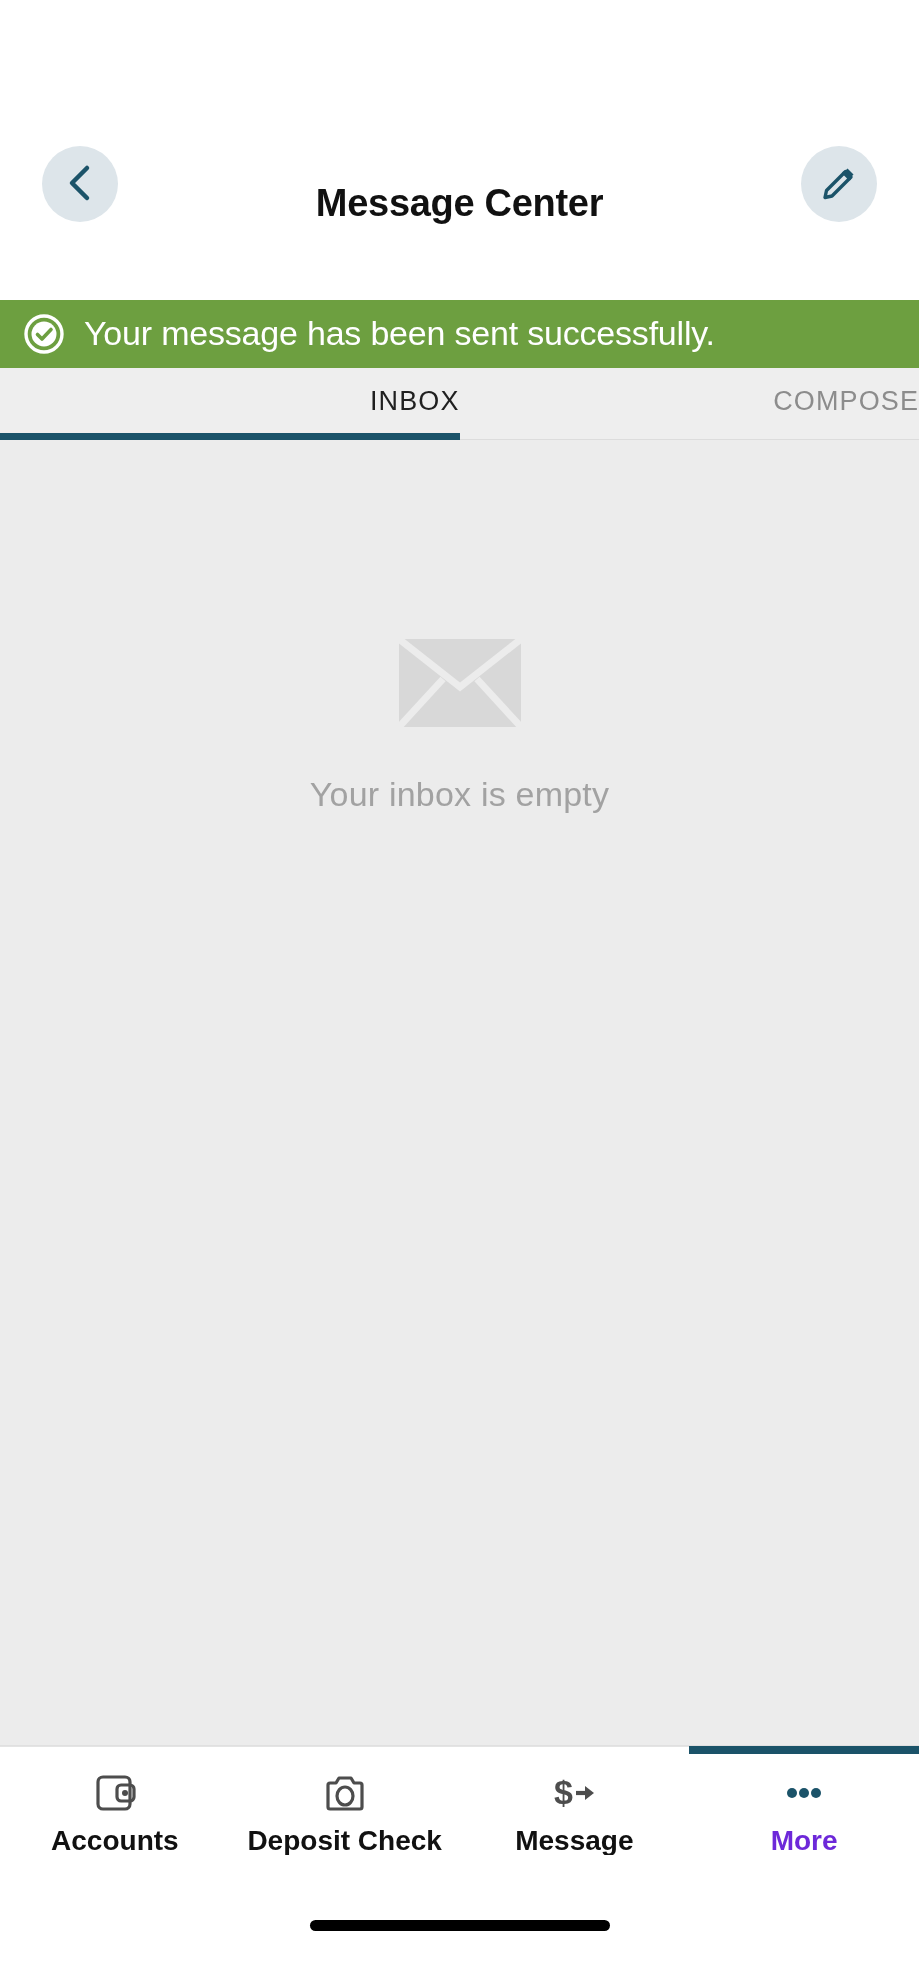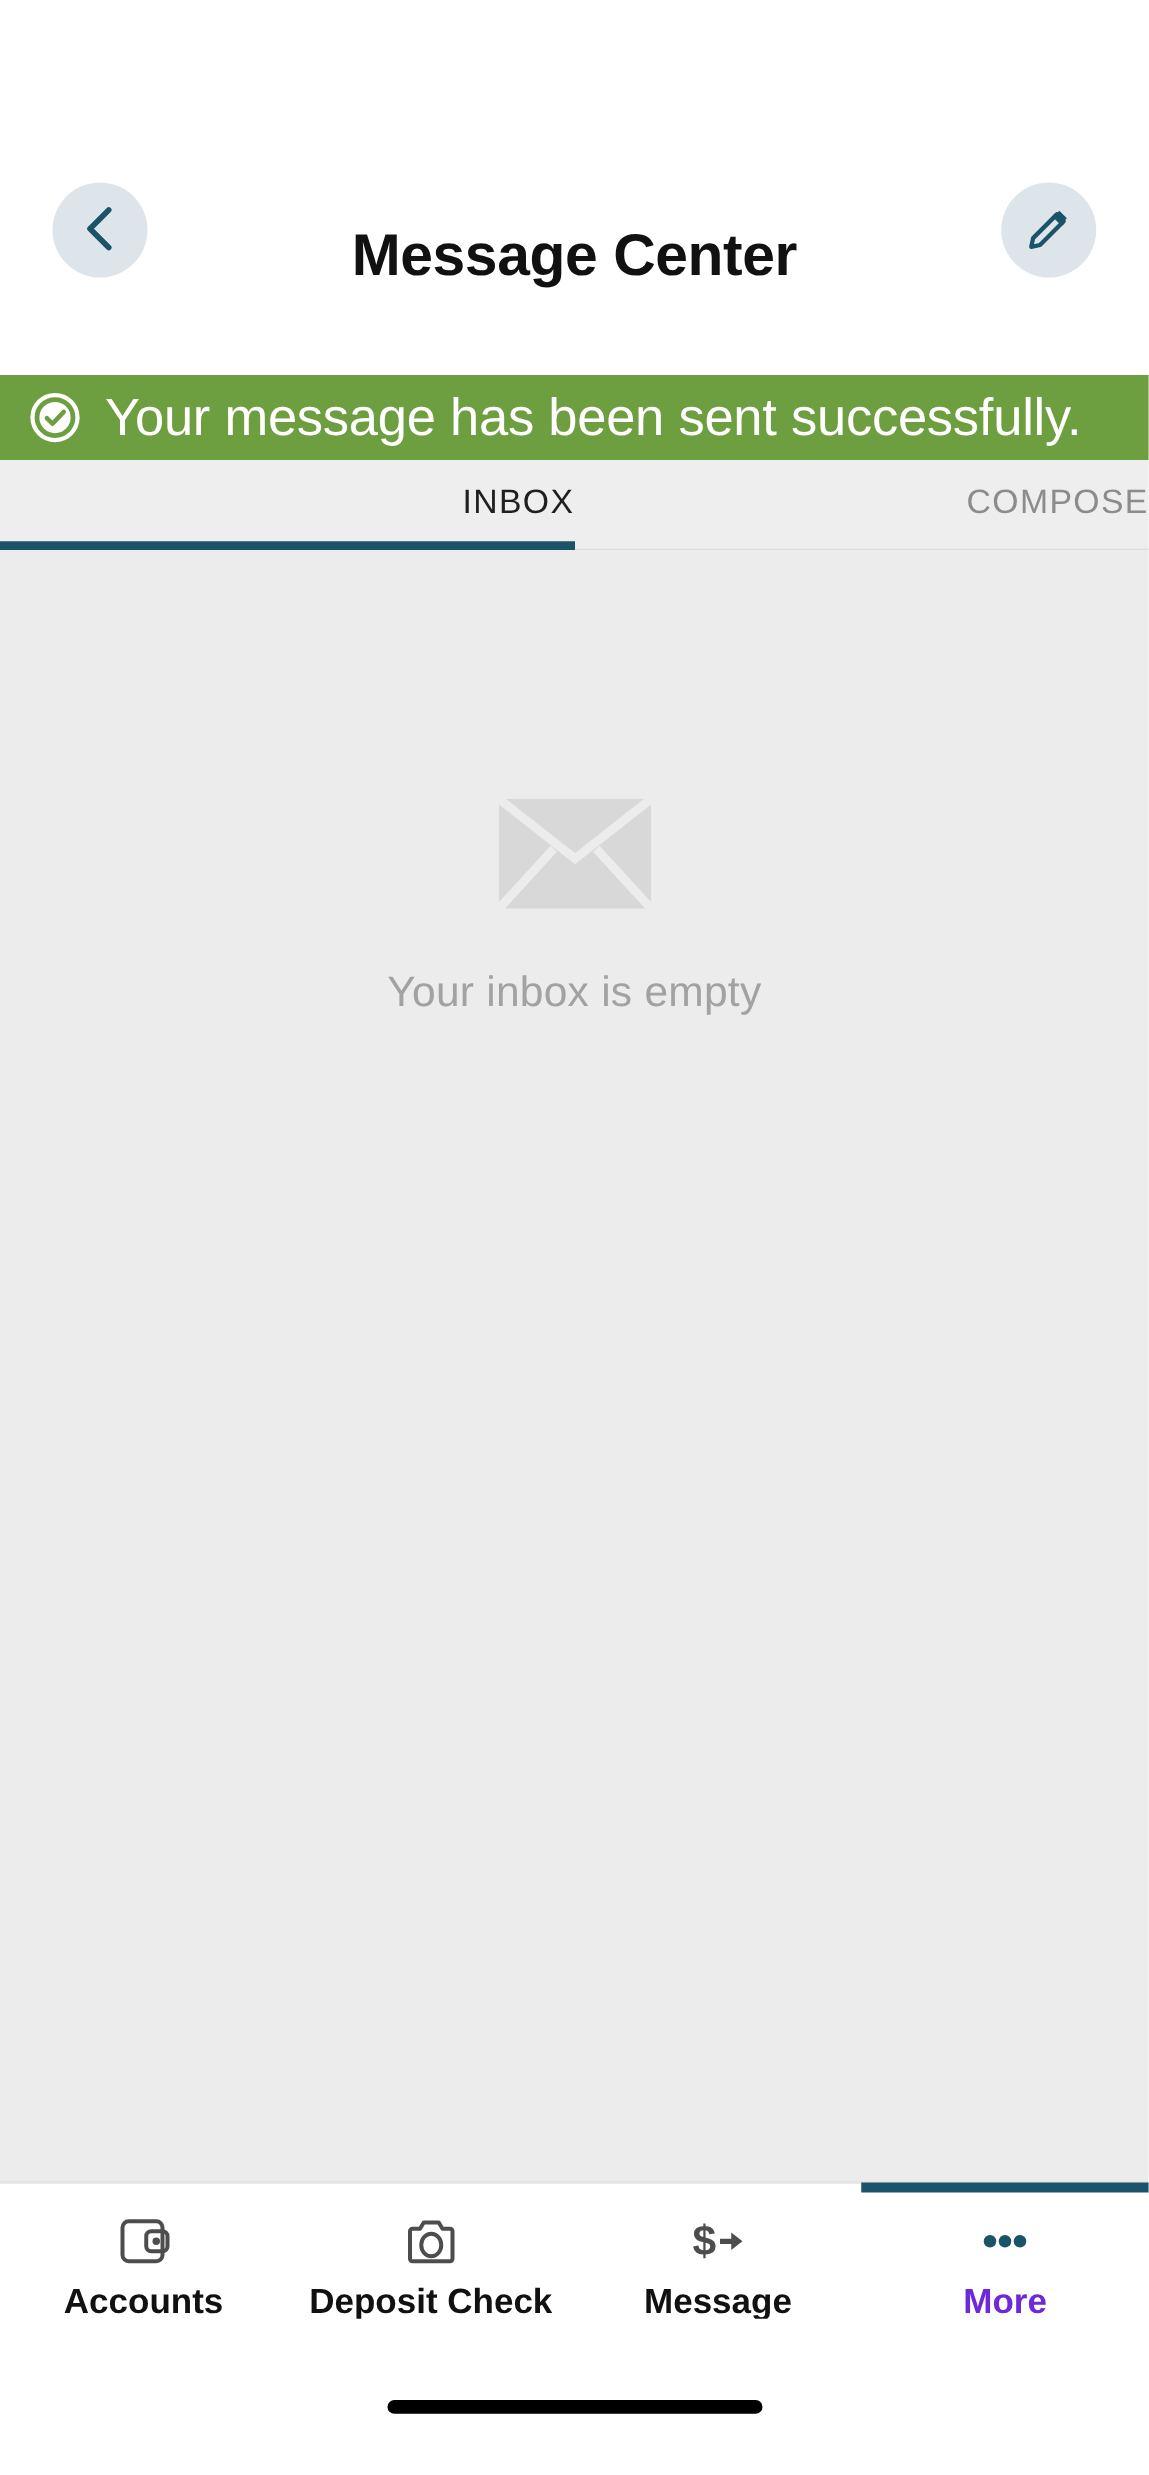--- a/index.html
+++ b/index.html
@@ -49,21 +49,21 @@
     align-items: center;
     justify-content: center;
     border: none;
     cursor: pointer;
     padding: 0;
   }
   .circle-btn.left  { left: 42px;  top: 36px; }
   .circle-btn.right { right: 42px; top: 36px; }
 
   .header-title {
-    font-size: 47px;
+    font-size: 38px;
     font-weight: bold;
     color: #111111;
     letter-spacing: -0.3px;
     line-height: 1;
     margin-top: -4px;
   }
 
   
   .banner {
     flex: 0 0 68px;
@@ -75,21 +75,21 @@
   }
   .banner-icon {
     flex: 0 0 auto;
     width: 44px;
     height: 44px;
     margin-right: 18px;
     display: block;
   }
   .banner-text {
     color: #ffffff;
-    font-size: 42px;
+    font-size: 34px;
     line-height: 1.05;
     letter-spacing: -0.2px;
     white-space: nowrap;
   }
 
   
   .tabs {
     flex: 0 0 72px;
     height: 72px;
     background: #eeeeee;

